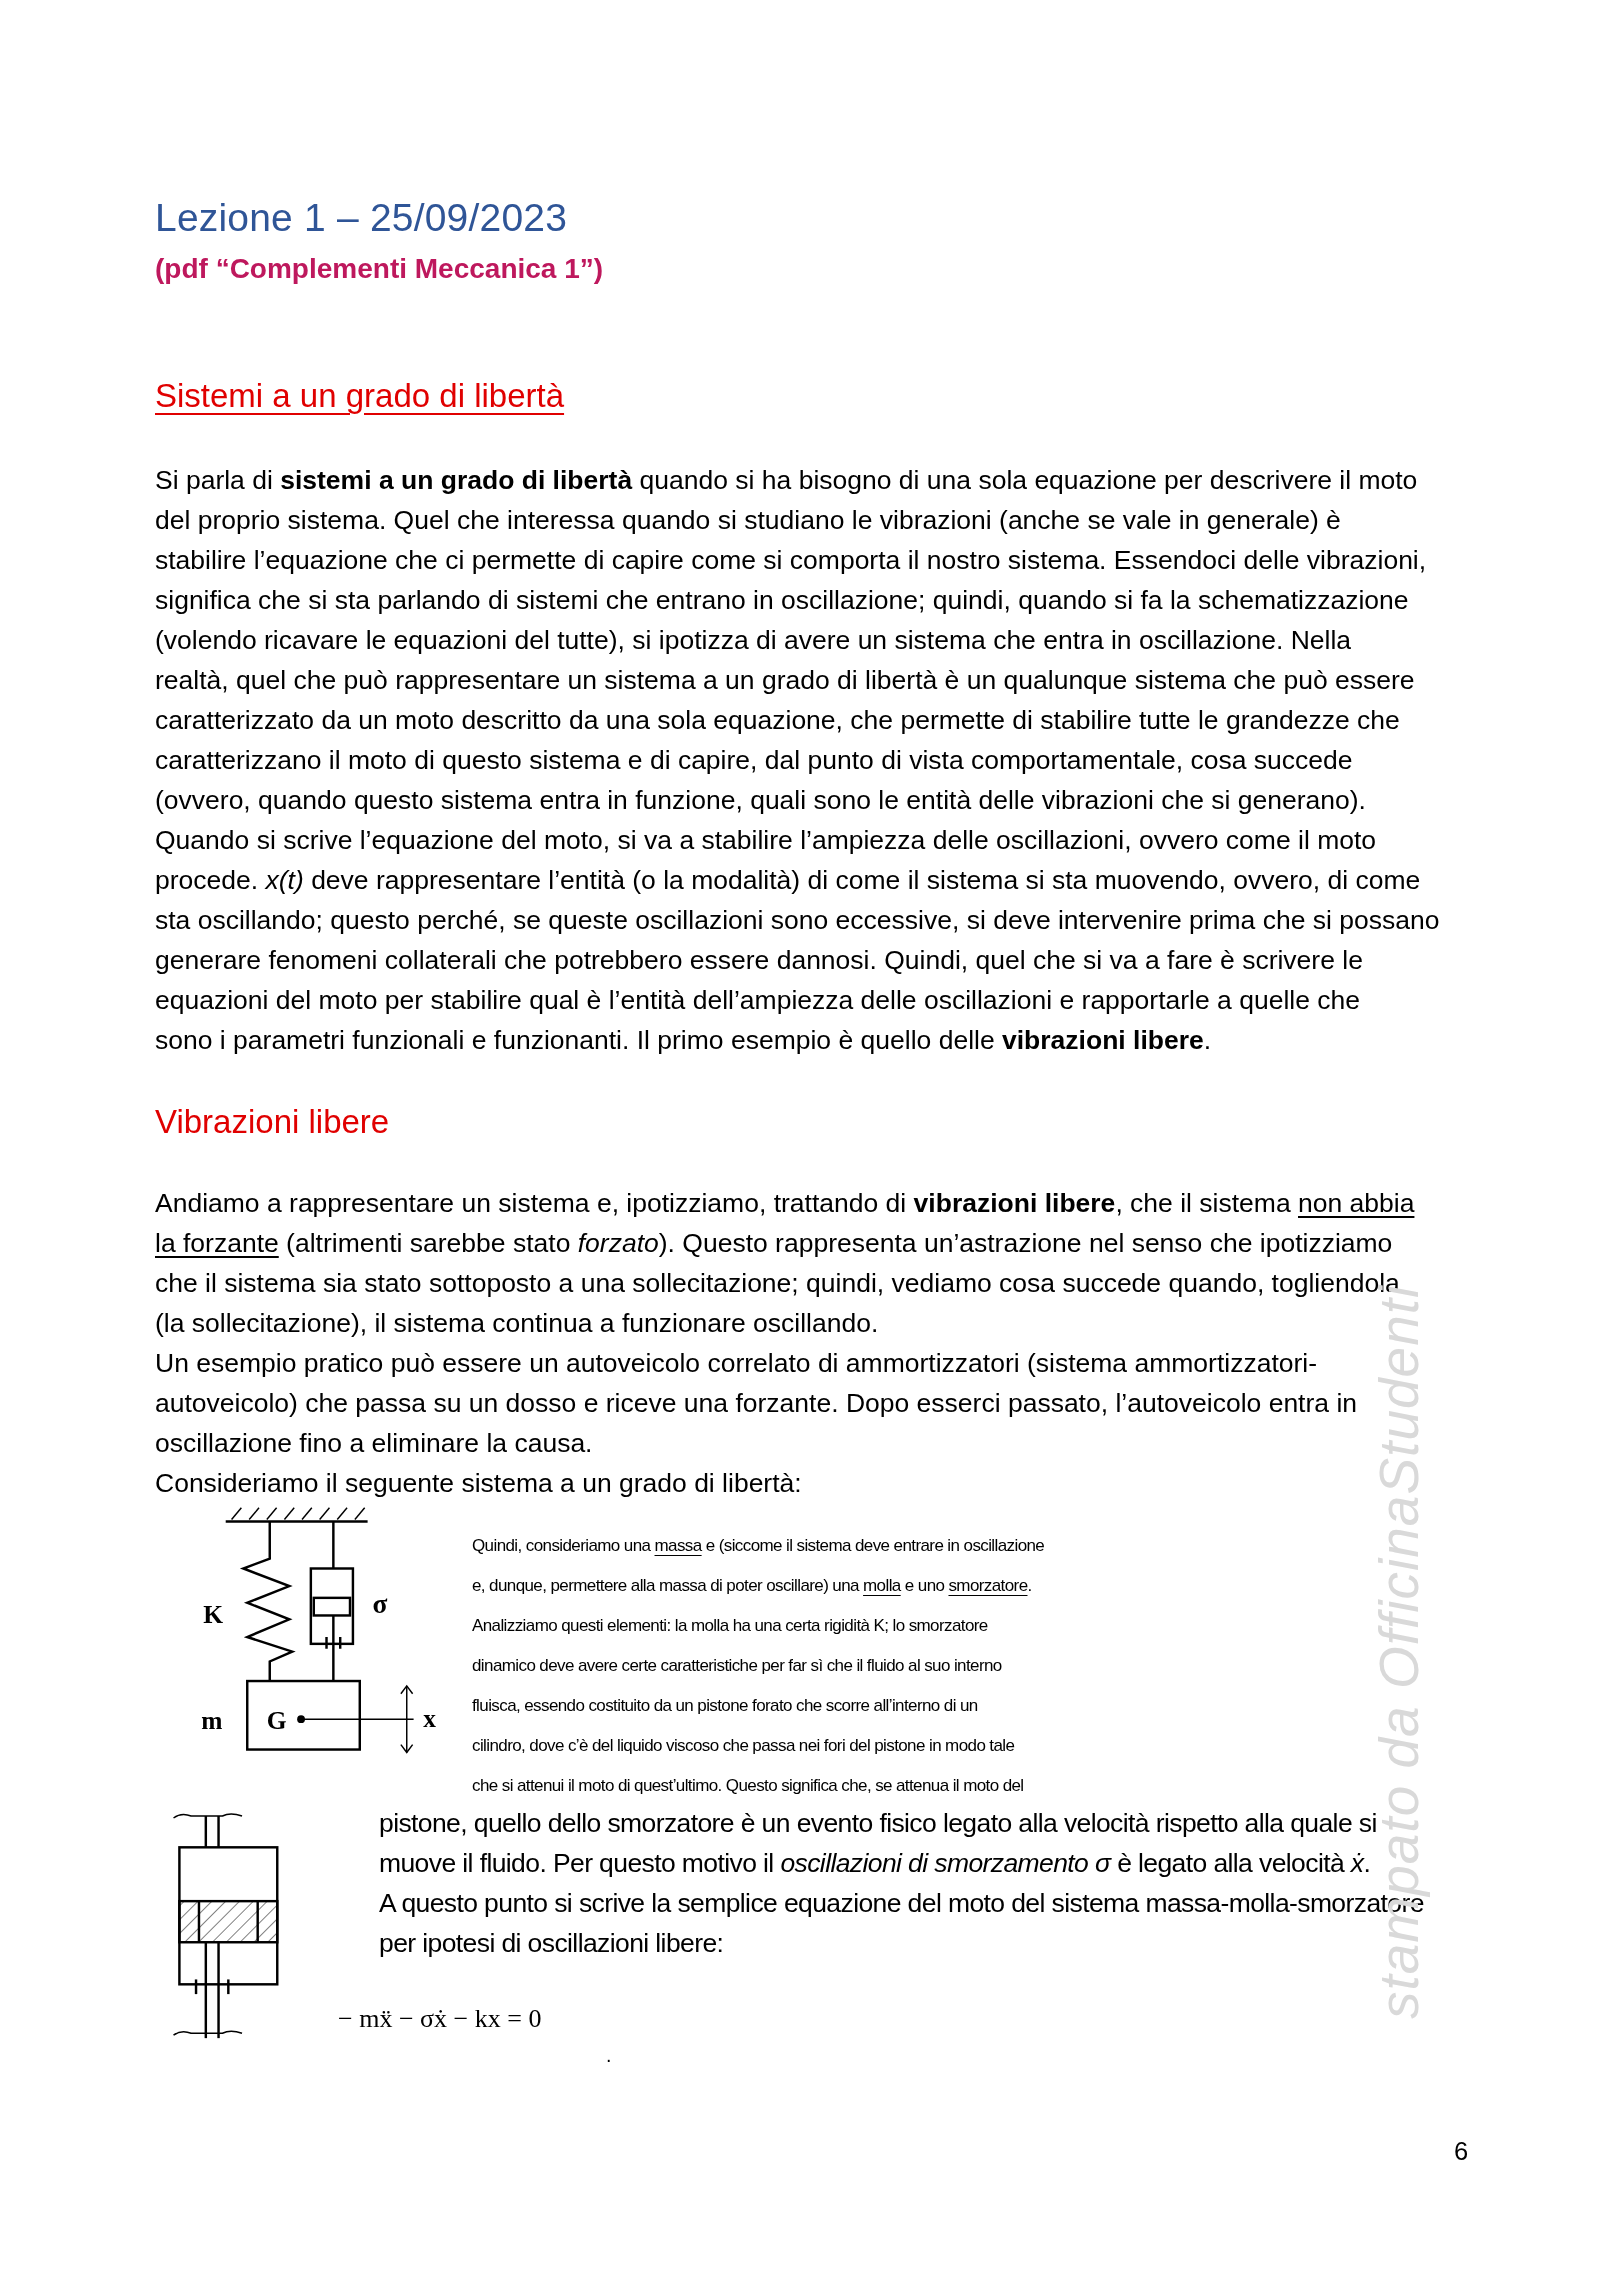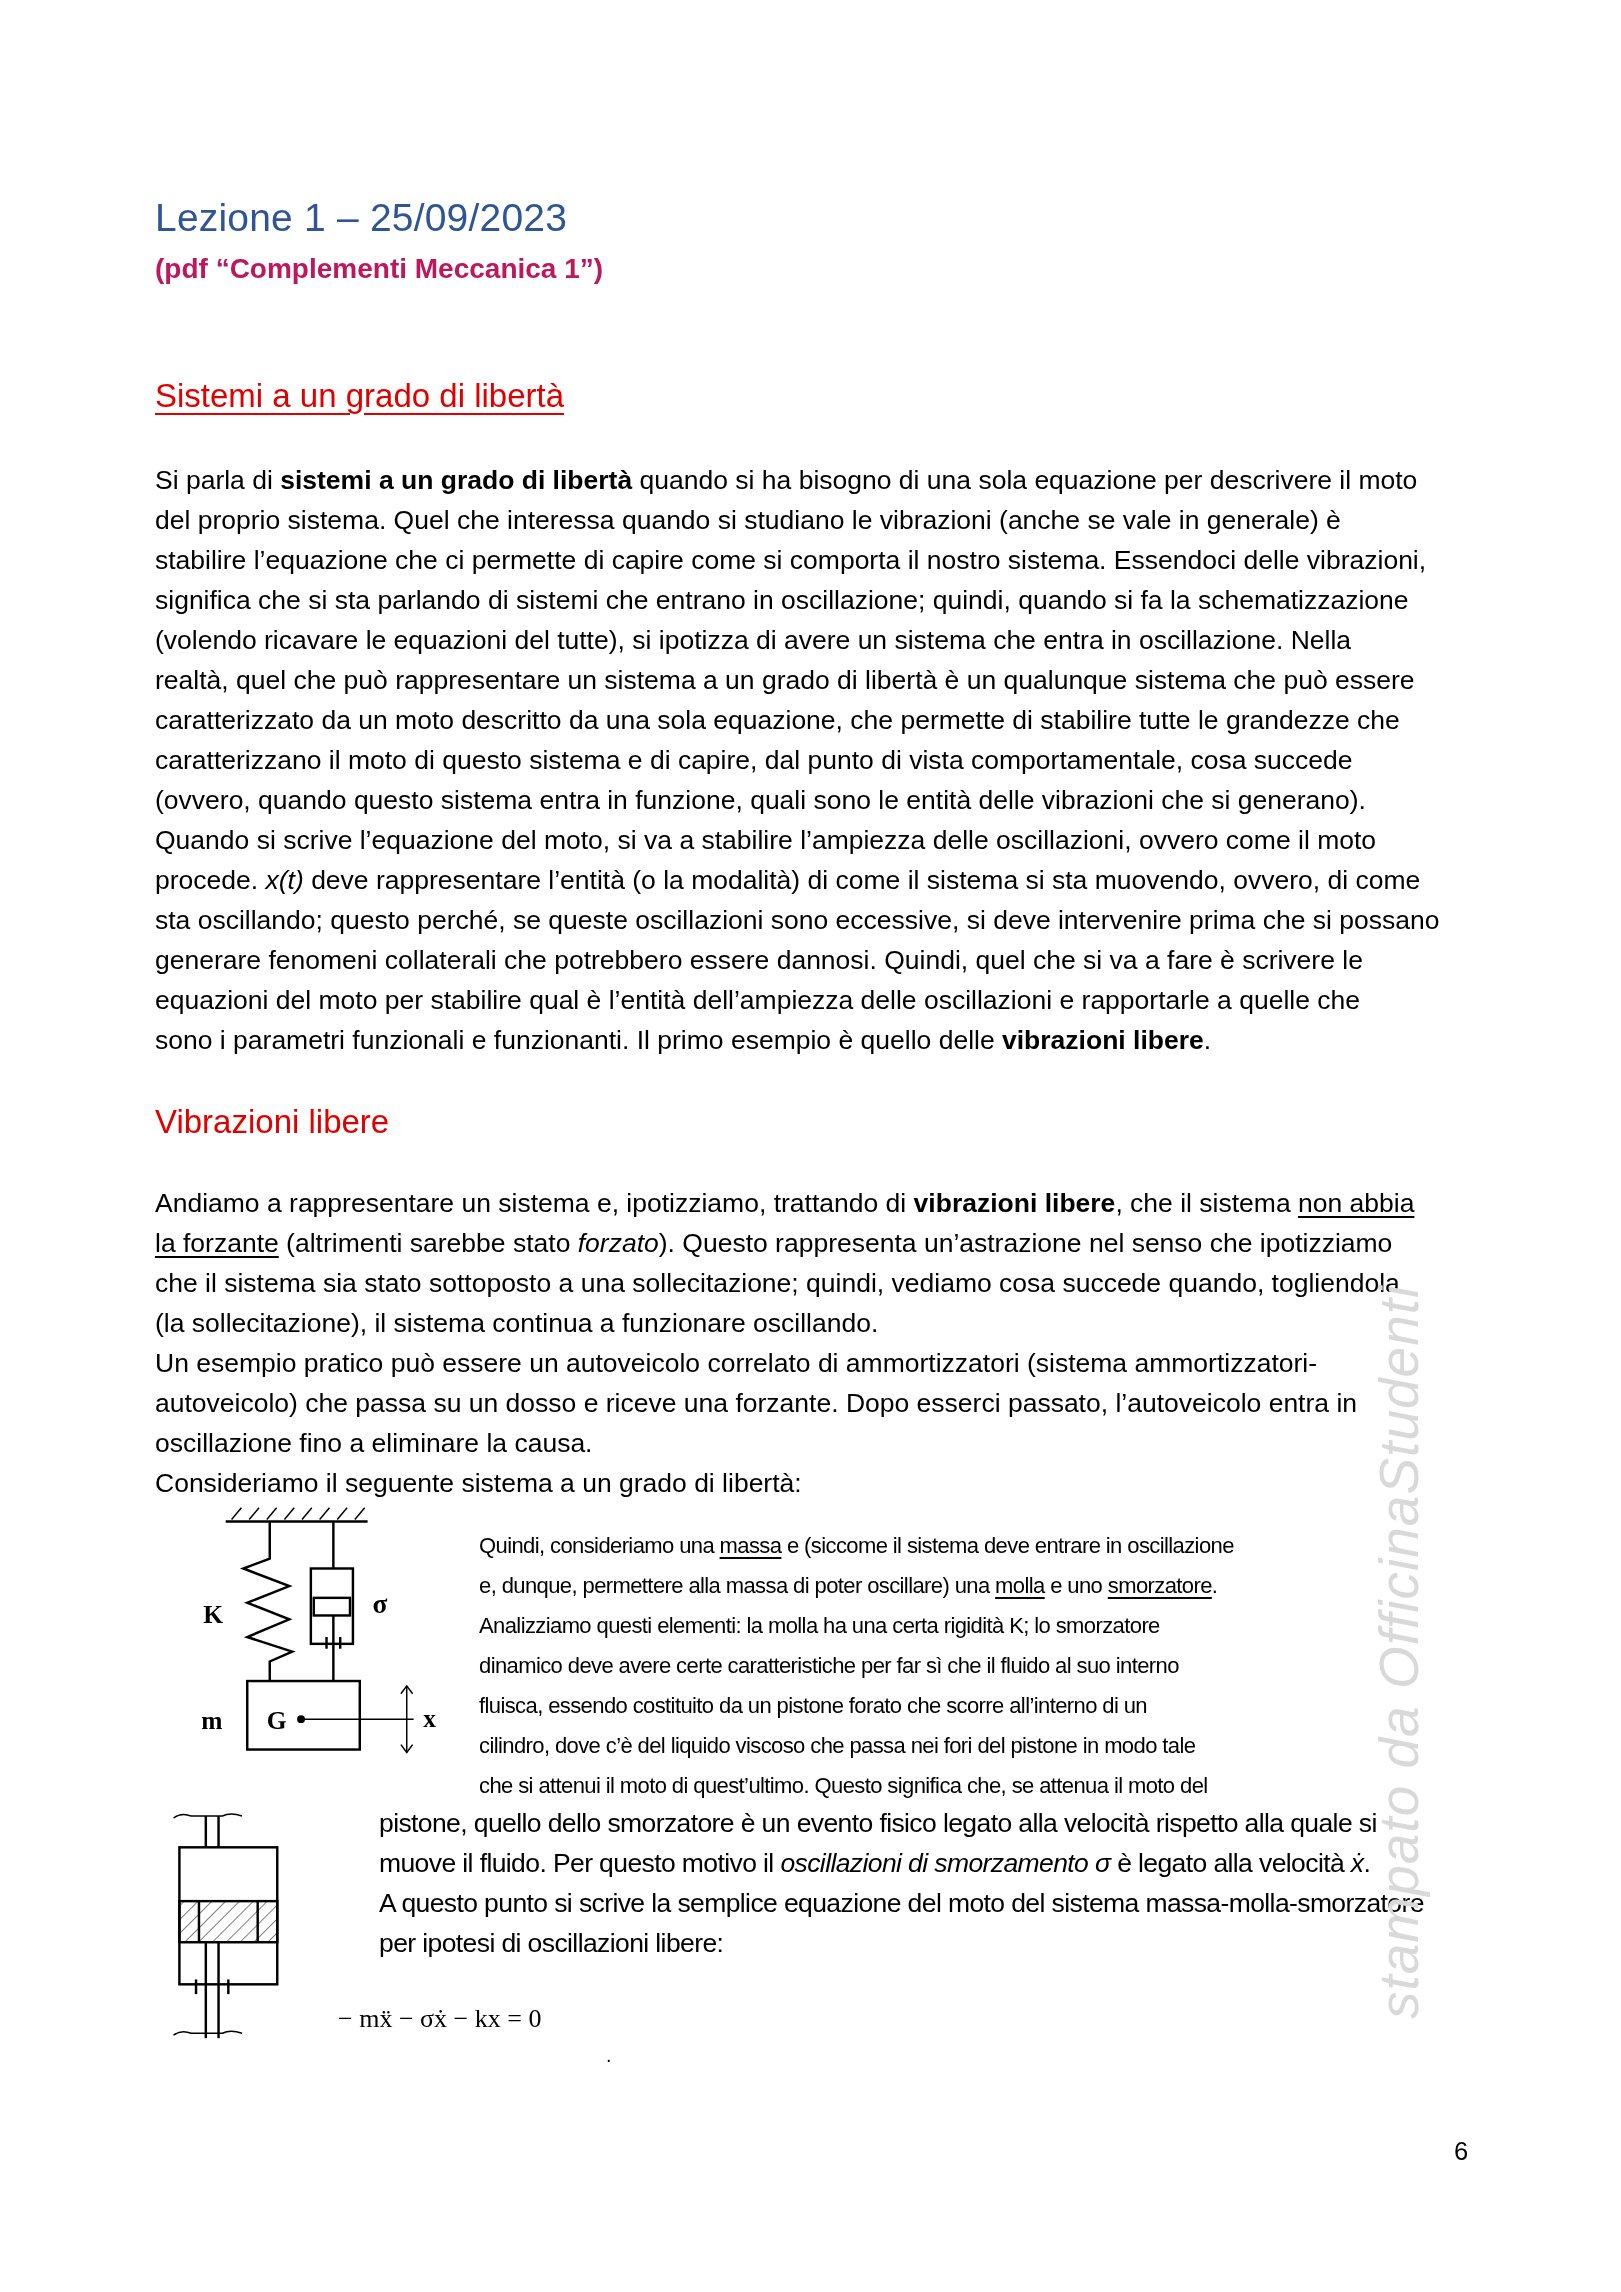--- a/index.html
+++ b/index.html
@@ -13,21 +13,21 @@
 
     .h2 { position: absolute; left: 155px; font-size: 33px; color: #e00000; font-weight: normal; }
     .h2.underline { text-decoration: underline; text-decoration-thickness: 2px; text-underline-offset: 5.9px; }
 
     .para { position: absolute; left: 155px; width: 1323px; font-size: 26.5px; line-height: 40px; }
     .para .ln { display: block; white-space: nowrap; }
     .u { text-decoration: underline; text-underline-offset: 3.9px; }
     b { font-weight: bold; }
     i { font-style: italic; }
 
-    .wrap-right { position: absolute; left: 472px; width: 1010px; font-size: 22px; line-height: 40px; margin-left: 7px; }
+    .wrap-right { position: absolute; left: 472px; width: 1010px; font-size: 17px; line-height: 40px; }
     .wrap-right .ln { display: block; white-space: nowrap; letter-spacing: -0.6px; }
     .wrap-lower { position: absolute; left: 331px; width: 1157px; font-size: 26.5px; line-height: 40px; }
     .wrap-lower .ln { display: block; white-space: nowrap; letter-spacing: -0.6px; }
 
     .fig1 { position: absolute; left: 157px; top: 1500px; width: 294px; height: 274px; }
     .fig2 { position: absolute; left: 152px; top: 1808px; width: 137px; height: 245px; }
 
     .equation { position: absolute; left: 338px; top: 2004px; font-family: "Liberation Serif", "DejaVu Serif", serif;
                 font-size: 26px; }
     .eq-dot { position: absolute; left: 606px; top: 2044px; font-size: 19.6px; }

